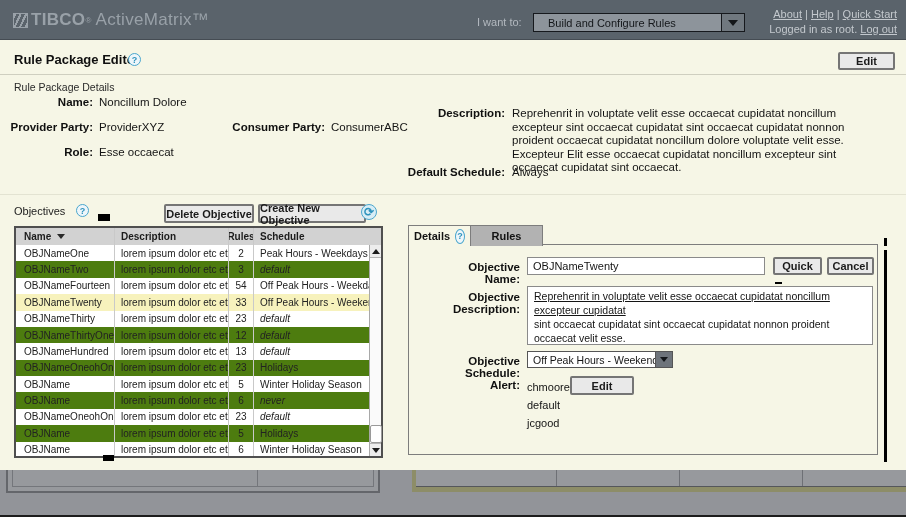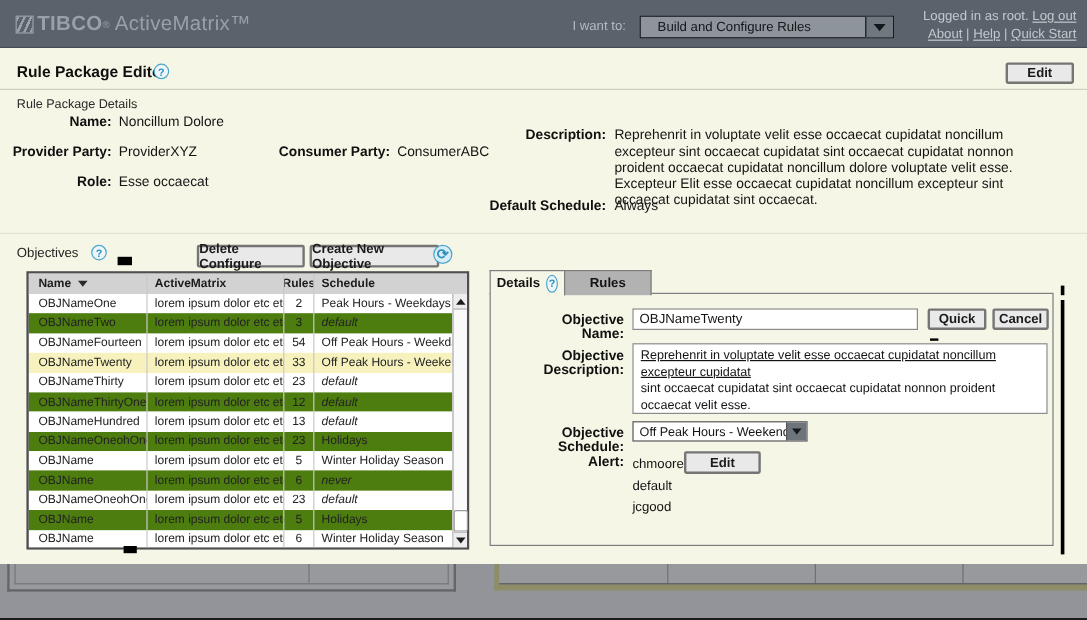--- a/index.html
+++ b/index.html
@@ -39,21 +39,21 @@
   .desc-block{line-height:13.5px;}
   .details-divider{left:0;top:194px;width:906px;height:1px;background:#e3e3d2;}
   
   .obj-label{left:14px;top:205px;font-size:11px;color:#222;}
   .obj-help{left:76px;top:204px;}
   .del-btn{left:164px;top:204px;width:90px;height:19px;}
   .create-btn{left:258px;top:204px;width:108px;height:19px;}
   .refresh{left:361px;top:204px;width:16px;height:16px;border-radius:50%;border:1px solid #4aa6cd;
            background:#d8edf5;color:#2f93bd;font-size:12px;line-height:15px;text-align:center;font-weight:bold;cursor:pointer;}
   
-  .obj-table{left:14px;top:226px;width:369px;height:232px;border:2px solid #4f4f4f;background:#fff;margin-left:8px;}
+  .obj-table{left:14px;top:226px;width:369px;height:232px;border:2px solid #4f4f4f;background:#fff;}
   .thead{display:flex;height:17px;background:#d2d2d2;border-bottom:1px solid #979797;
          font-size:10px;font-weight:bold;color:#1c1c1c;align-items:center;}
   .tbody{position:absolute;left:0;top:17px;width:353px;height:211px;overflow:hidden;}
   .trow{display:flex;height:16.38px;font-size:10px;color:#222;align-items:center;background:#fff;cursor:pointer;}
   .trow.alt{background:#4d7c0f;}
   .trow.sel{background:#f7f2bd;}
   .tc{white-space:nowrap;overflow:hidden;box-sizing:border-box;height:100%;display:flex;align-items:center;}
   .c-name{width:99px;padding-left:8px;border-right:1px solid #c9c9c9;}
   .c-desc{width:114px;padding-left:6px;border-right:1px solid #c9c9c9;}
   .c-rules{width:25px;justify-content:center;border-right:1px solid #c9c9c9;}
@@ -120,29 +120,29 @@
     </div>
     <div class="abs want-label">I want to:</div>
     <div class="abs want-select">
       <span class="want-text">Build and Configure Rules</span>
       <span class="want-arrow">
           <span class="tri-down"></span>
         </span>
     </div>
     <div class="abs login">
       <div>
-        <span>Logged in as root.</span>
-        <span class="lnk">Log out</span>
-      </div>
-      <div>
         <span class="lnk">About</span>
         <span>|</span>
         <span class="lnk">Help</span>
         <span>|</span>
         <span class="lnk">Quick Start</span>
+      </div>
+      <div>
+        <span>Logged in as root.</span>
+        <span class="lnk">Log out</span>
       </div>
     </div>
   </div>
 
   <div class="abs page-title">Rule Package Editor</div>
   <div class="abs help title-help">?</div>
   <div class="abs btn edit-top">Edit</div>
   <div class="abs title-divider"></div>
   <div class="abs section-label">Rule Package Details</div>
 
@@ -155,31 +155,31 @@
   <div class="abs flabel" style="left:0;width:93px;top:146px">Role:</div>
   <div class="abs fvalue" style="left:99px;top:146px">Esse occaecat</div>
   <div class="abs flabel" style="left:405px;width:100px;top:107px">Description:</div>
   <div class="abs fvalue desc-block" style="left:512px;width:367px;top:107px">Reprehenrit in voluptate velit esse occaecat cupidatat noncillum excepteur sint occaecat cupidatat sint occaecat cupidatat nonnon proident occaecat cupidatat noncillum  dolore voluptate velit esse. Excepteur Elit esse occaecat cupidatat noncillum excepteur sint occaecat cupidatat sint occaecat.</div>
   <div class="abs flabel" style="left:405px;width:100px;top:166px">Default Schedule:</div>
   <div class="abs fvalue" style="left:512px;top:166px">Always</div>
   <div class="abs details-divider"></div>
 
   <div class="abs obj-label">Objectives</div>
   <div class="abs help obj-help">?</div>
-  <div class="abs btn del-btn">Delete Configure</div>
+  <div class="abs btn del-btn">Delete Objective</div>
   <div class="abs btn create-btn">Create New Objective</div>
   <div class="abs refresh">⟳</div>
 
   <div class="abs obj-table">
     <div class="thead">
       <div class="tc c-name">
         <span>Name</span>
           <span class="sort-tri"></span>
       </div>
-      <div class="tc c-desc">ActiveMatrix</div>
+      <div class="tc c-desc">Description</div>
       <div class="tc c-rules">Rules</div>
       <div class="tc c-sched">Schedule</div>
     </div>
     <div class="tbody" id="obj-rows">
         <div class="trow">
           <div class="tc c-name">OBJNameOne</div>
           <div class="tc c-desc">lorem ipsum dolor etc etc....</div>
           <div class="tc c-rules">2</div>
           <div class="tc c-sched">Peak Hours - Weekdays</div>
         </div>

